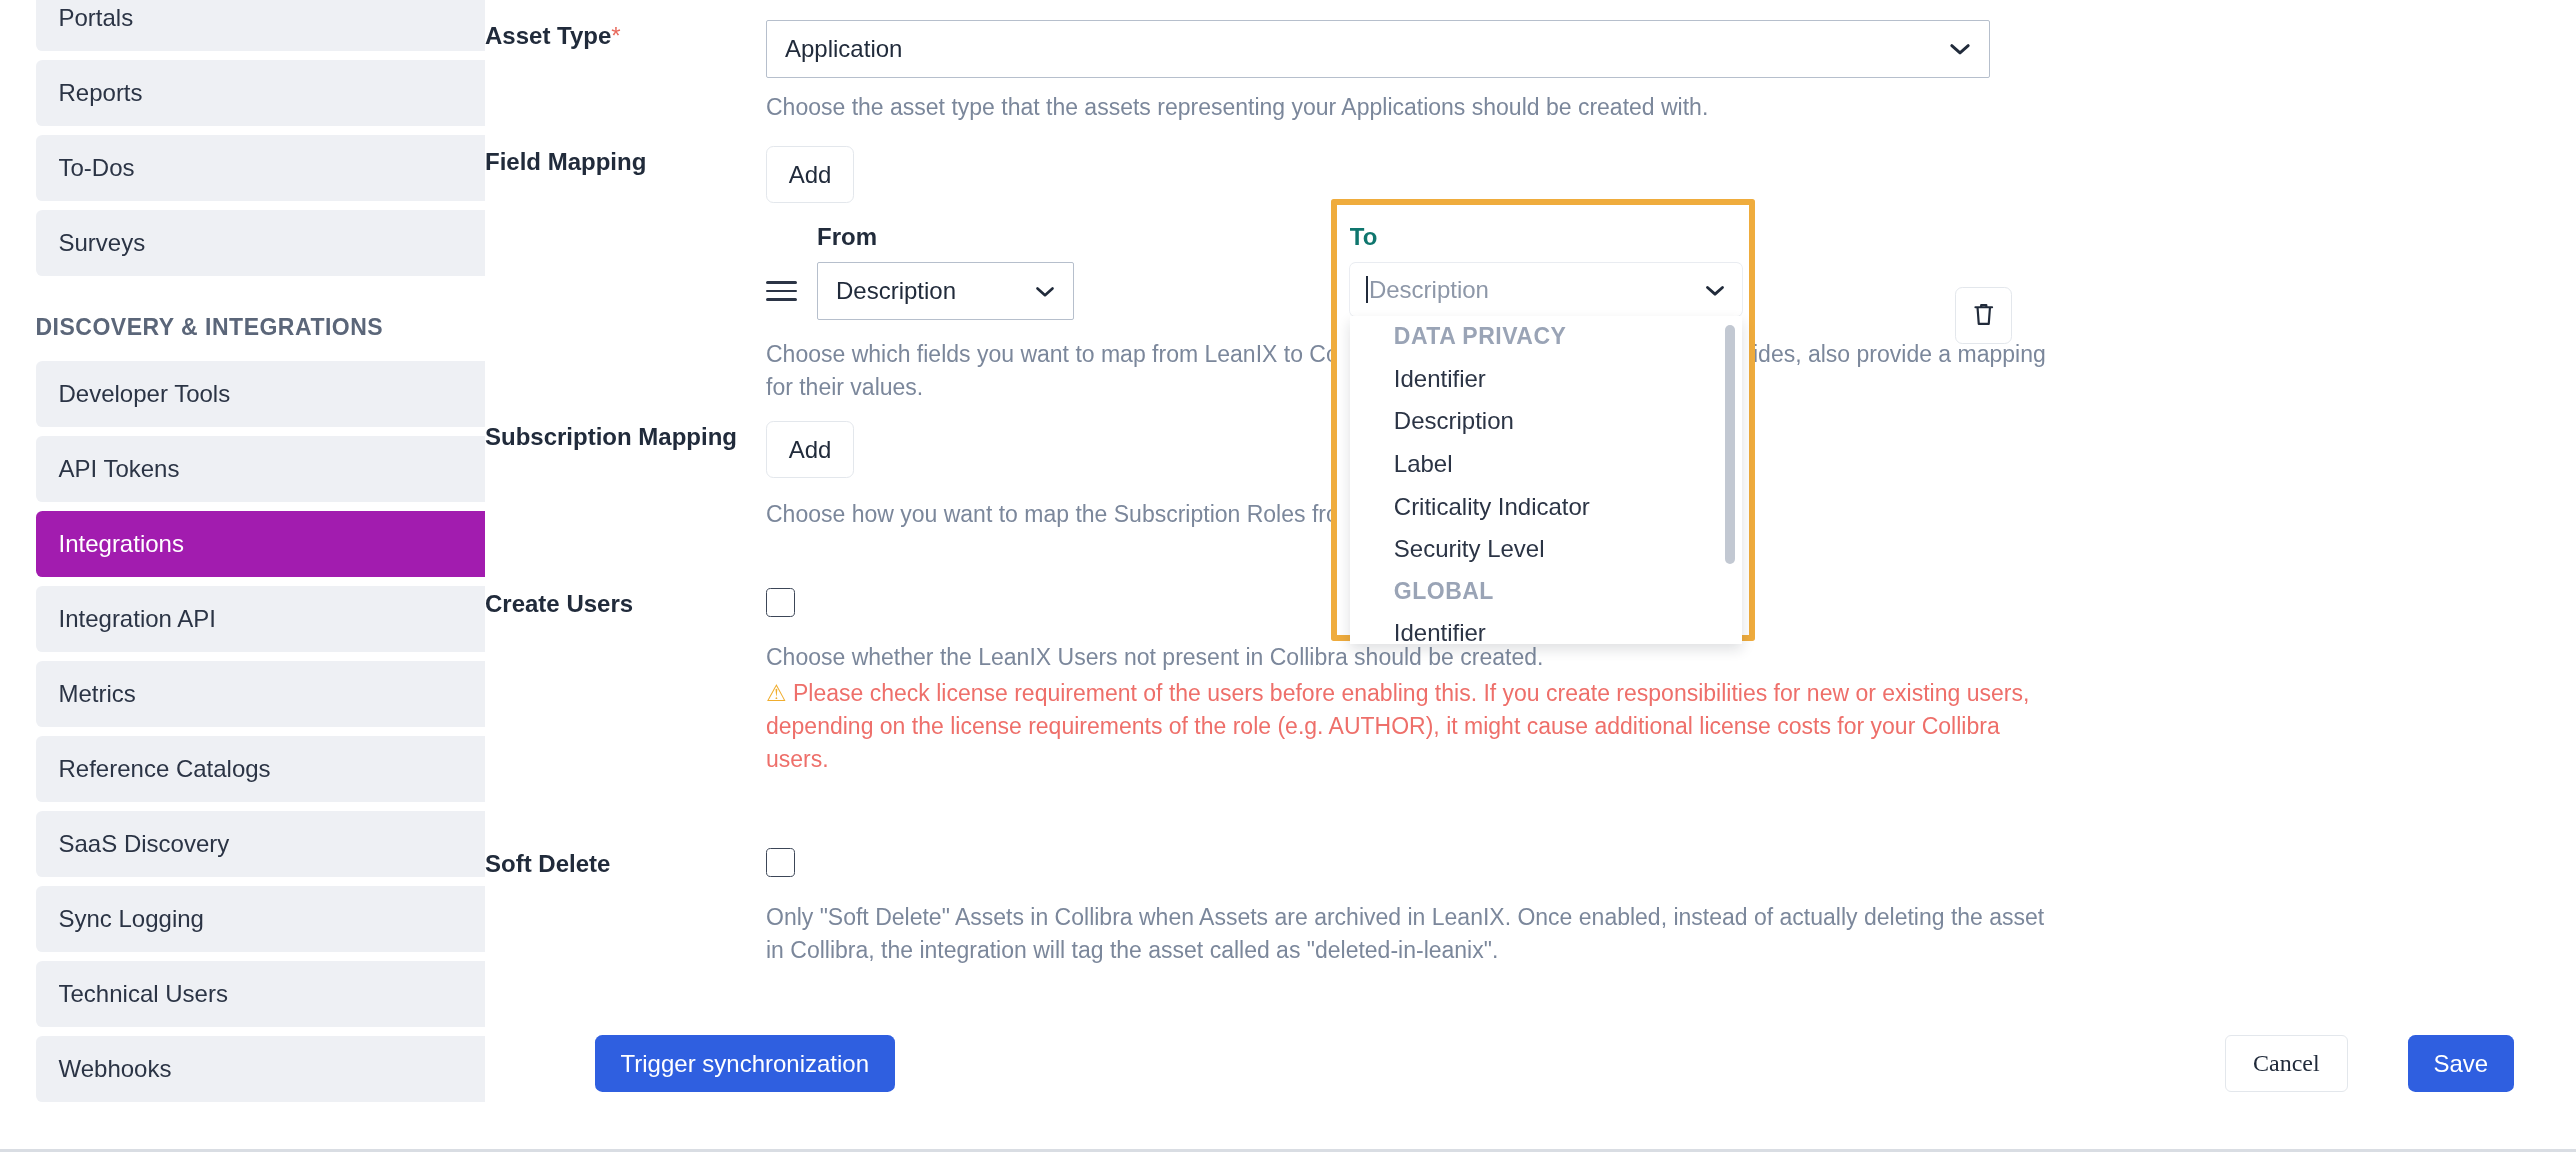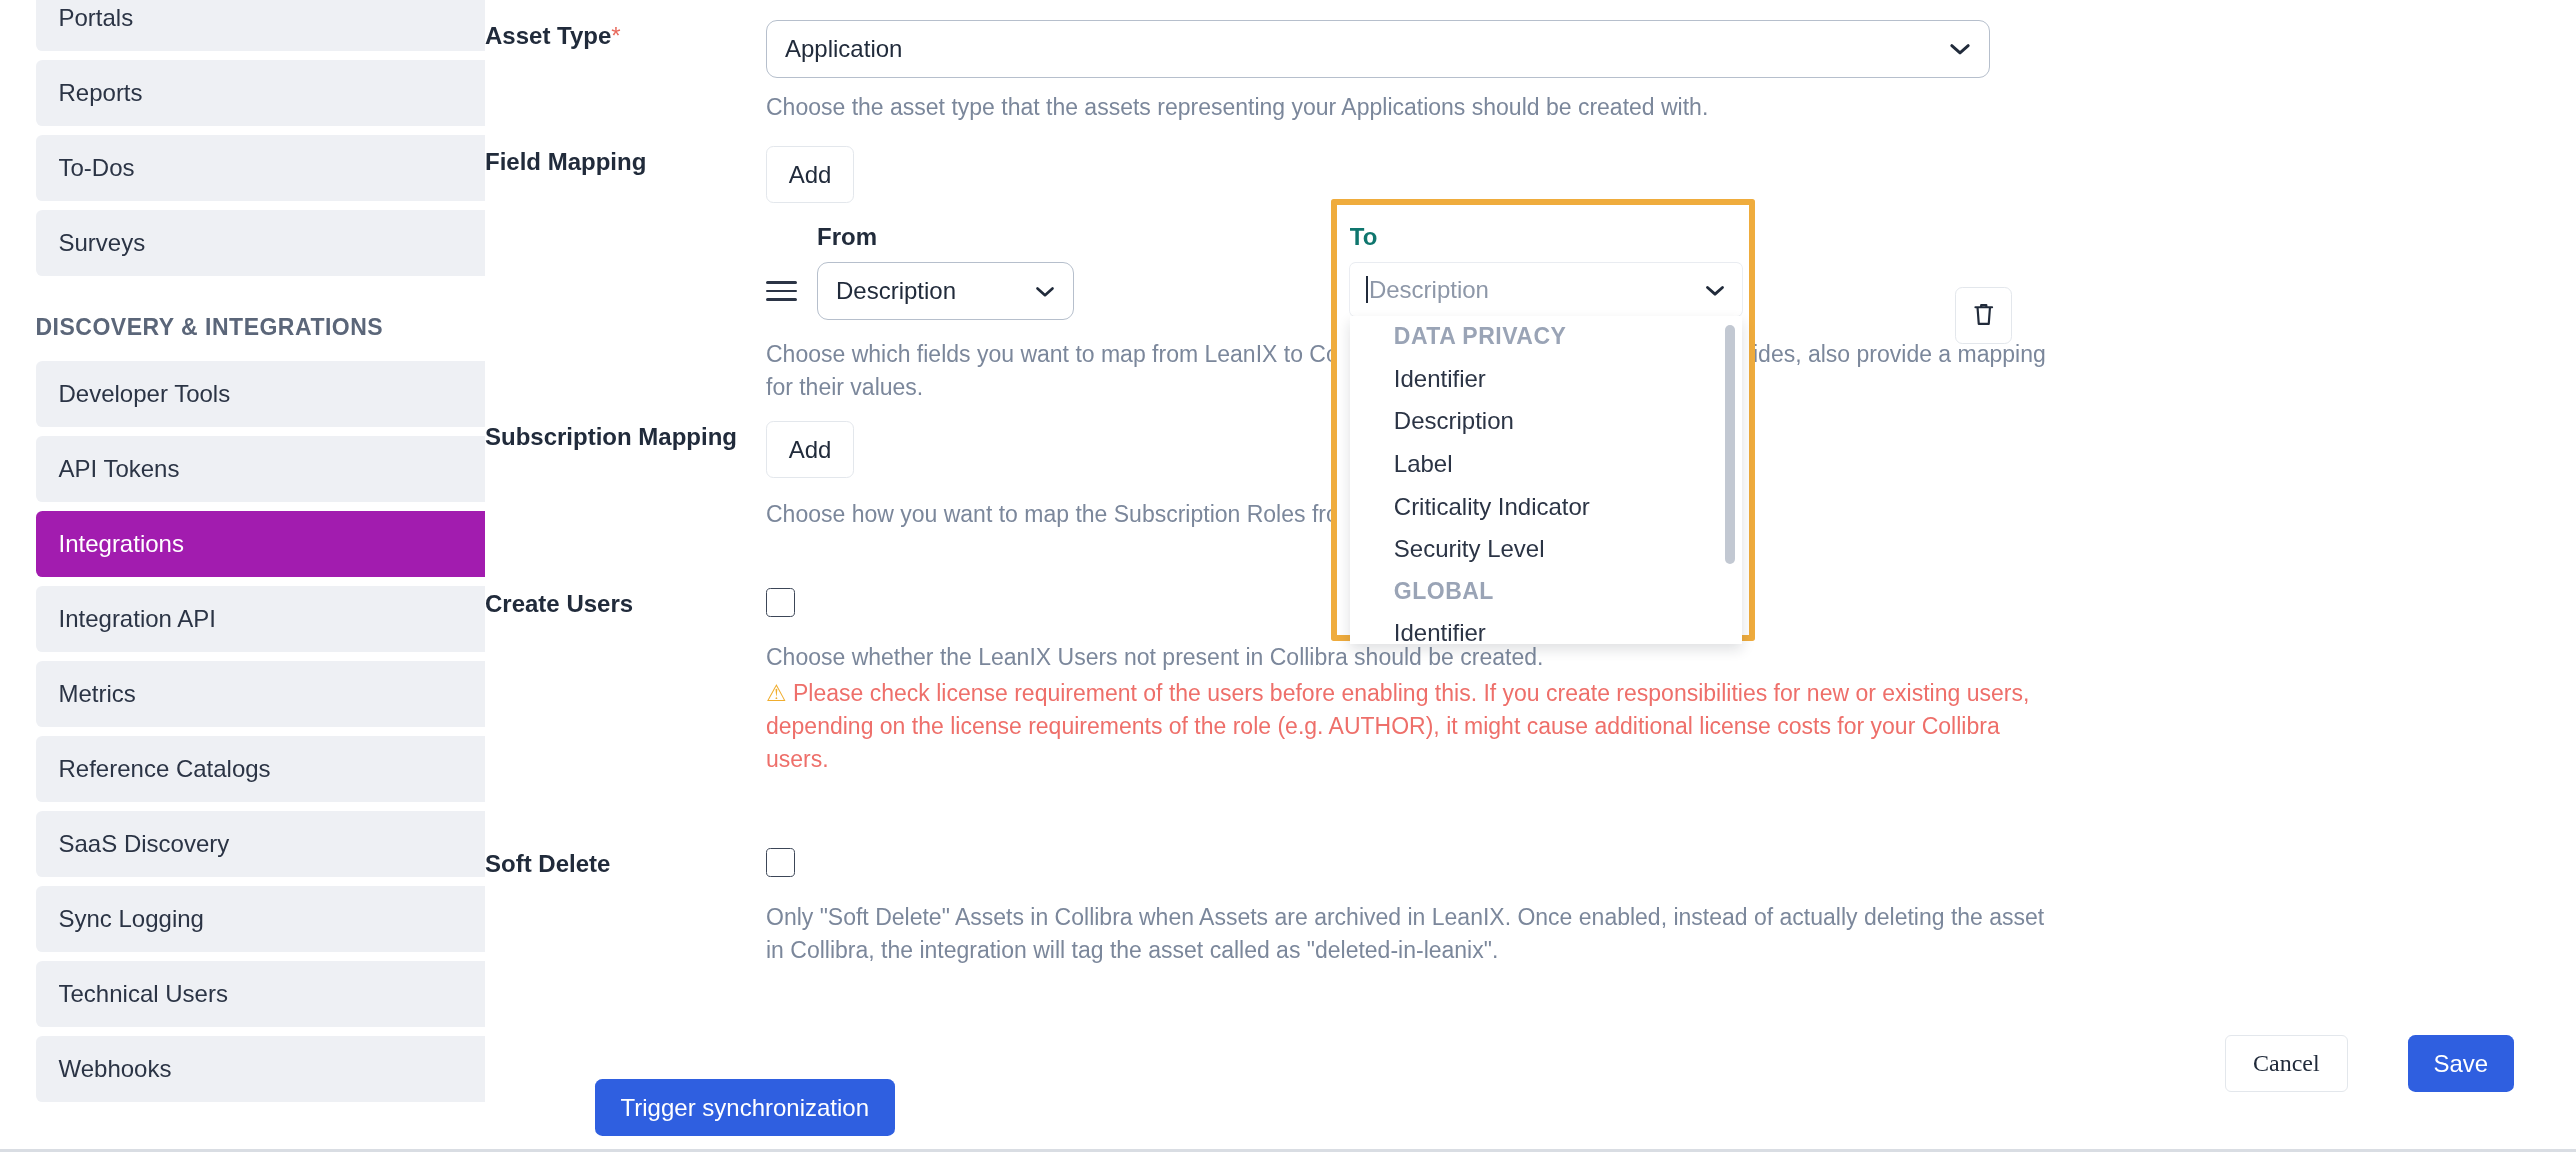--- a/index.html
+++ b/index.html
@@ -70,21 +70,21 @@
     width: 252px;
     line-height: 1.32;
   }
   .req-star { color: #e8695c; font-weight: normal; }
 
   .field-col { margin-left: 29px; }
 
   .select-box {
     height: 58px;
     border: 1.8px solid #b6bfcc;
-    border-radius: 11px;
+    border-radius: 2px;
     background: #fff;
     display: flex;
     align-items: center;
     padding: 0 16.4px 0 18px;
     font-size: 24px;
     color: #212b3b;
     cursor: pointer;
     position: relative;
   }
   .select-box .chev {
@@ -372,21 +372,21 @@
     </div>
 
     <div class="form-row" style="left:0; top:848px;">
       <div class="f-label">Soft Delete</div>
       <div class="field-col">
         <div class="cbx"></div>
         <div class="helper" style="width:1295px; margin-top:24px;">Only "Soft Delete" Assets in Collibra when Assets are archived in LeanIX. Once enabled, instead of actually deleting the asset in Collibra, the integration will tag the asset called as "deleted-in-leanix".</div>
       </div>
     </div>
 
-    <button class="btn-primary" style="position:absolute; left:110px; top:1035px;margin-top:44px;">Trigger synchronization</button>
+    <button class="btn-primary" style="position:absolute; left:110px; top:1035px;">Trigger synchronization</button>
     <button class="btn-ghost" style="position:absolute; left:1740px; top:1035px;">Cancel</button>
     <button class="btn-primary" style="position:absolute; left:1923px; top:1035px;">Save</button>
   </main>
 
   <div class="dd-highlight">
     <div class="dd-inner">
       <div class="dd-to-label">To</div>
 
       <div class="dd-combo">
         <span class="caret"></span>

